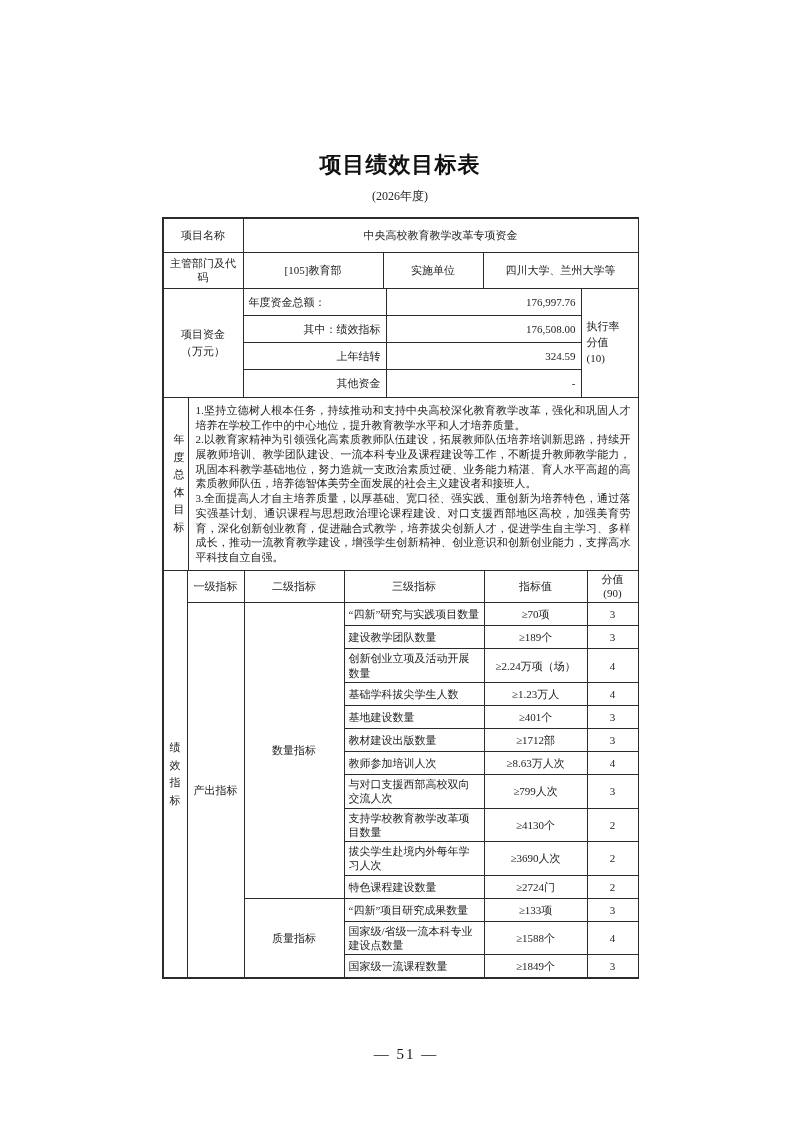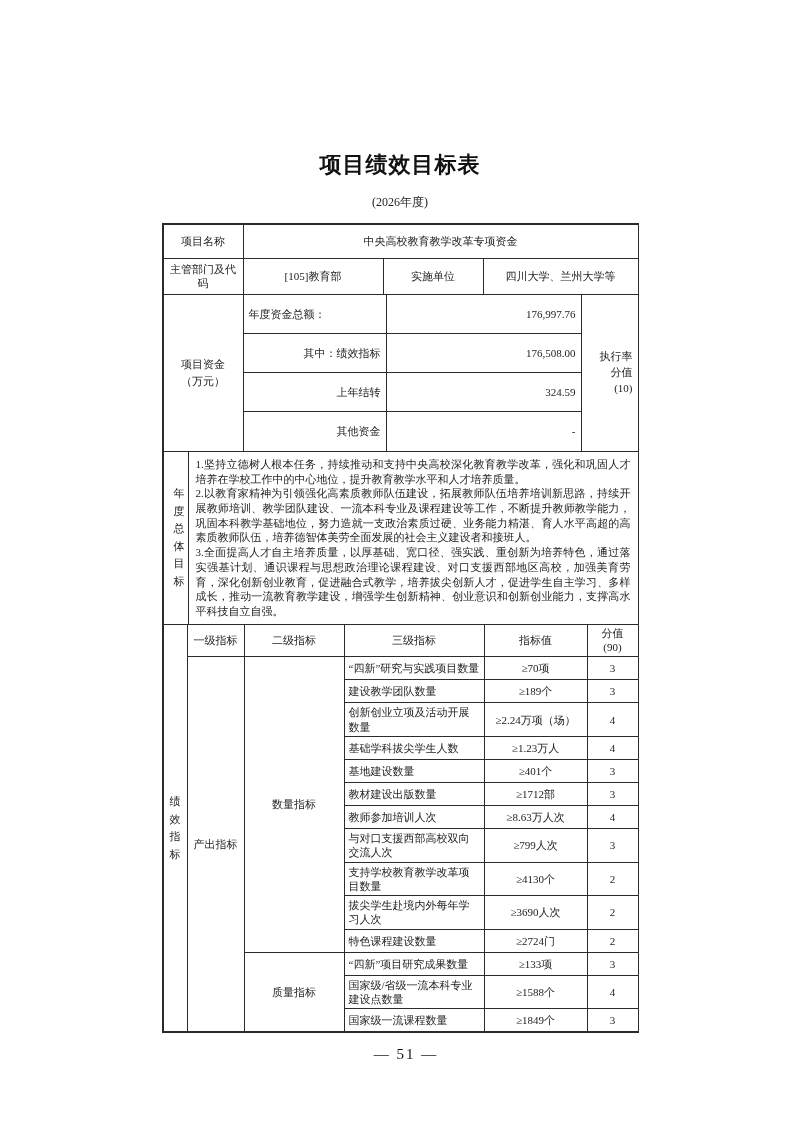--- a/index.html
+++ b/index.html
@@ -9,21 +9,21 @@
     font-family:"Liberation Serif","DejaVu Serif",serif;
     color:#1c1c1c;
   }
   .page { width:800px; height:1131px; position:relative; overflow:hidden; }
 
   .doc-title {
     text-align:center; padding-top:150px;
     font-size:22px; font-weight:bold; letter-spacing:1px; color:#111;
   }
   .doc-subtitle {
-    text-align:center; margin-top:14px; font-size:12px; color:#222;
+    text-align:center; margin-top:8px; font-size:12px; color:#222;
   }
 
   .doc-table {
     width:477px; margin:12px auto 0 auto;
     border:1px solid #2b2b2b;
   }
   table { border-collapse:collapse; width:475px; table-layout:fixed; }
   table + table { margin-top:-1px; }
   td {
     border:1px solid #2b2b2b; font-size:11px; line-height:1.3;
@@ -31,23 +31,23 @@
     overflow:hidden;
   }
   .center { text-align:center; }
   .right  { text-align:right; }
   .left   { text-align:left; }
 
   
   .t-info td { height:34px; }
 
   
-  .t-fund td { height:19px; padding:12px 5px; }
+  .t-fund td { height:19px; padding:6px 5px; }
   .fund-side { text-align:center; line-height:1.5; }
-  .rate-cell { text-align:right; line-height:1.45; }
+  .rate-cell { text-align:left; line-height:1.45; }
 
   
   .vlabel {
     text-align:center; padding:2px 10px;
     word-break:break-all; line-height:1.6;
   }
 
   
   .goal-text { padding:5px 7px; text-align:justify; vertical-align:top; }
   .goal-text p { font-size:11px; line-height:1.34; }

